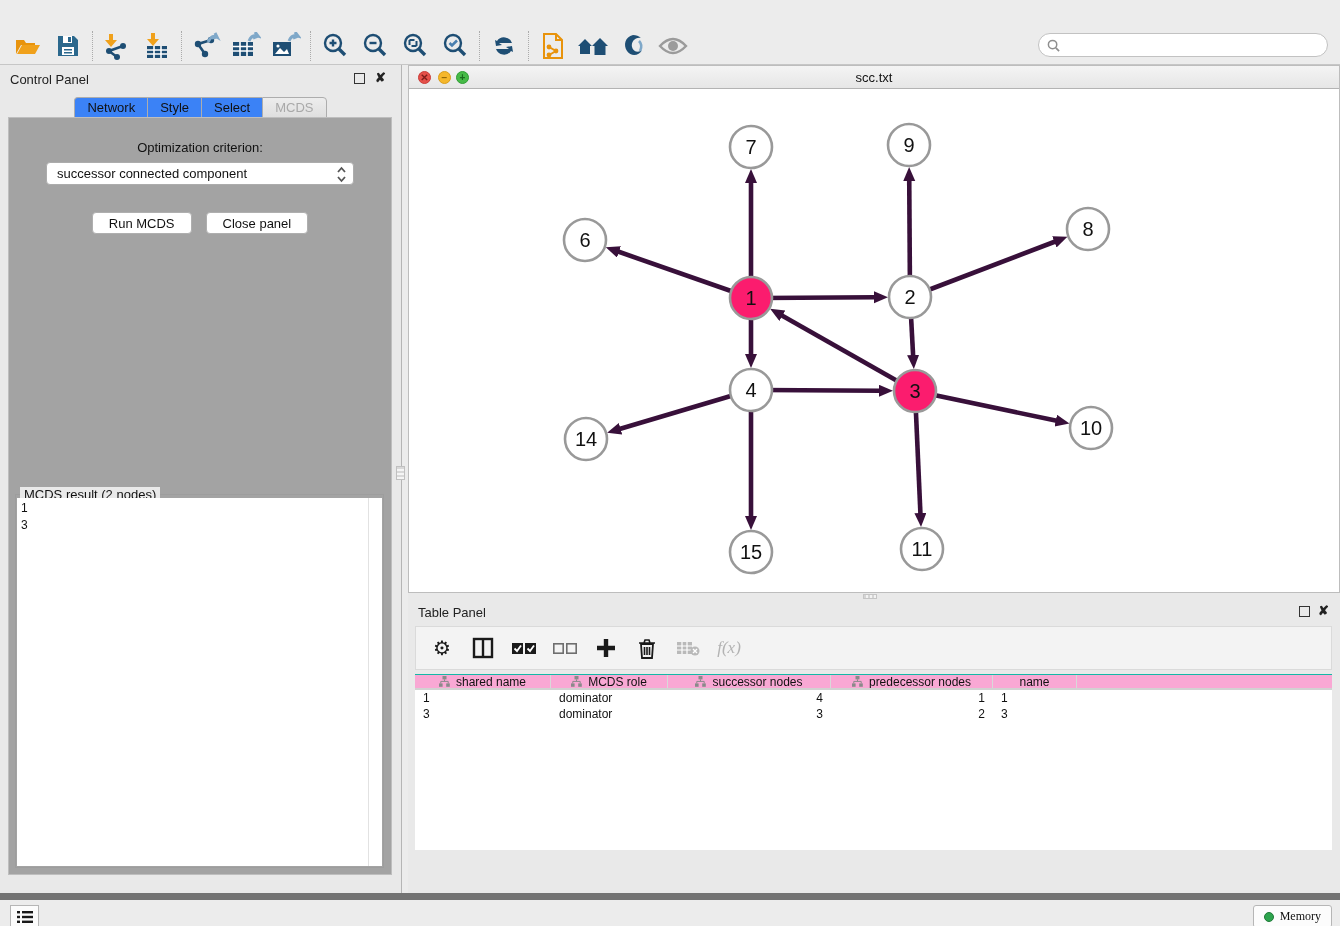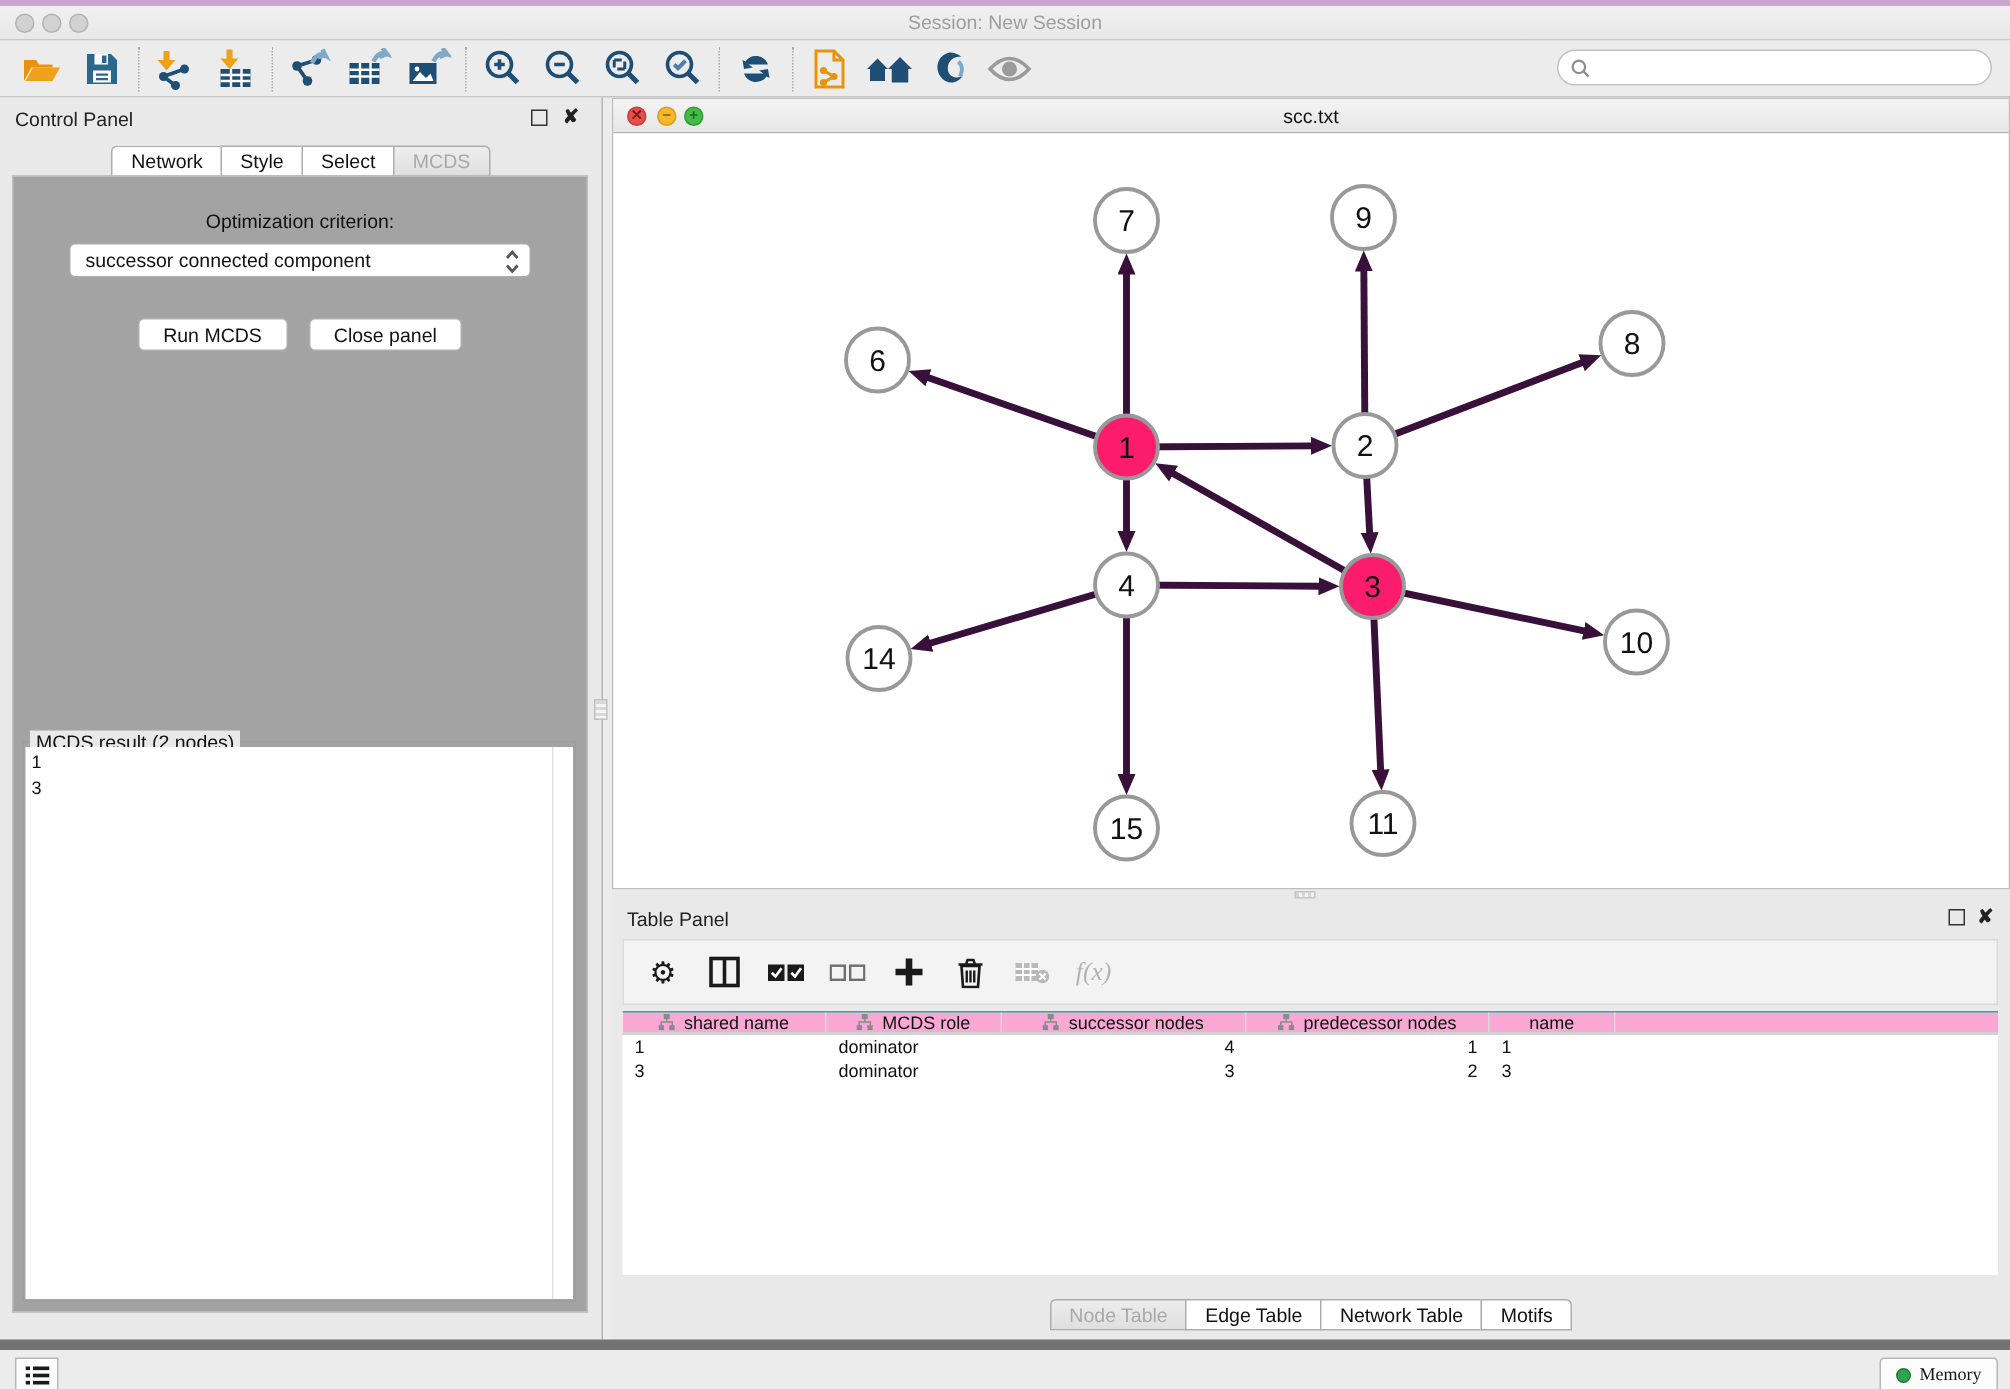--- a/index.html
+++ b/index.html
@@ -26,21 +26,21 @@
 
   
   .control-panel { position:absolute; top:65px; left:0; width:402px; height:828px; background:#E9E9E9;
                    border-right:1px solid #B5B5B5; }
   .panel-head { position:relative; height:28px; }
   .panel-title { position:absolute; left:10px; top:7px; font-size:13px; color:#222; }
   .float-btn { position:absolute; top:8px; width:11px; height:11px; border:1.5px solid #333; background:transparent; }
   .close-btn { position:absolute; top:5px; font-size:13px; font-weight:bold; color:#222; }
   .tabs-row { position:absolute; left:0; width:100%; display:flex; justify-content:center; }
   .cp-tabs { top:32px; }
-  .tab { height:21px; line-height:19px; padding:0 12px; font-size:13px; background:#ffffff;
+  .tab { height:21px; line-height:19px; padding:0 12px; font-size:13px; background:#3b82f6;
          border:1px solid #ADADAD; border-right:none; color:#111; }
   .tab:first-child { border-radius:4px 0 0 0; }
   .tab:last-child { border-right:1px solid #ADADAD; border-radius:0 4px 0 0; }
   .tab.active { background:linear-gradient(#EDEDED,#DFDFDF); color:#A9A9A9; }
   .cp-content { position:absolute; left:8px; right:9px; top:52px; bottom:18px;
                 border:1px solid #BEBEBE; background:#a3a3a3; }
   .opt-label { position:absolute; top:22px; width:100%; text-align:center; font-size:13px; color:#111; }
   .dropdown { position:absolute; left:37px; right:37px; top:44px; height:23px; background:#FFF;
               border:1px solid #ACACAC; border-radius:4px; font-size:13px; display:flex;
               align-items:center; padding-left:10px; color:#111; }
@@ -102,27 +102,20 @@
   .memory-btn { position:absolute; right:8px; top:5px; height:23px; background:#FCFCFC;
                 border:1px solid #B6B6B6; border-radius:3px; display:flex; align-items:center;
                 gap:6px; padding:0 10px; font-size:12px; color:#111; }
   .mem-dot { width:10px; height:10px; border-radius:50%; background:#2DA44E; border:1px solid #1F7A38; }
 </style>
 </head>
 <body>
 
 <div class="app">
 
-  <div class="titlebar">
-    <div class="stripe"></div>
-    <div class="traffic t1"></div>
-    <div class="traffic t2"></div>
-    <div class="traffic t3"></div>
-    <div class="app-title">Session: New Session</div>
-  </div>
 
   <div class="toolbar">
     <div class="tb-btn">
       <svg width="28" height="26" viewBox="0 0 28 26">
         <path d="M2 7 h8 l2 3 h9 v2 h-14 l-5 9 z" fill="#E8930C"></path>
         <path d="M3 21 l5 -9 h18 l-5 9 z" fill="#F0A11B"></path>
       </svg>
     </div>
     <div class="tb-btn">
       <svg width="26" height="26" viewBox="0 0 26 26">
@@ -475,26 +468,20 @@
       <div class="tbl-row">
         <div class="td">3</div>
         <div class="td">dominator</div>
         <div class="td right">3</div>
         <div class="td right">2</div>
         <div class="td">3</div>
         <div class="td"></div>
       </div>
     </div>
 
-    <div class="bottom-tabs">
-      <div class="tab active">Node Table</div>
-      <div class="tab">Edge Table</div>
-      <div class="tab">Network Table</div>
-      <div class="tab">Motifs</div>
-    </div>
   </div>
 
   <div class="statusbar">
     <div class="list-btn">
       <svg width="16" height="14" viewBox="0 0 16 14">
         <rect x="0" y="1" width="3" height="2.4" fill="#1A1A1A"></rect>
           <rect x="5" y="1" width="11" height="2.4" fill="#1A1A1A"></rect>
         <rect x="0" y="5.8" width="3" height="2.4" fill="#1A1A1A"></rect>
           <rect x="5" y="5.8" width="11" height="2.4" fill="#1A1A1A"></rect>
         <rect x="0" y="10.6" width="3" height="2.4" fill="#1A1A1A"></rect>

